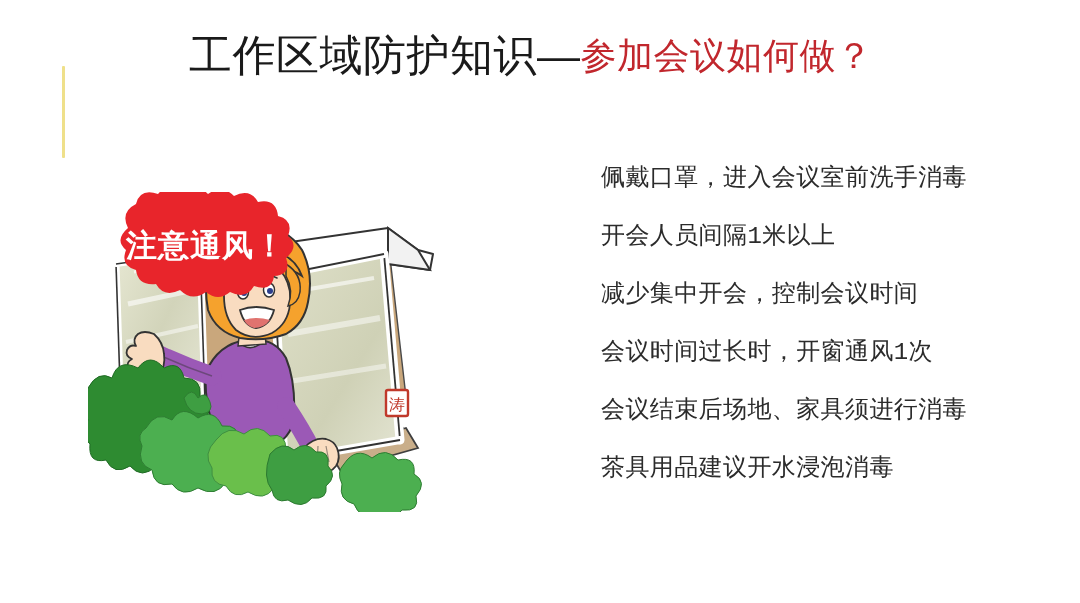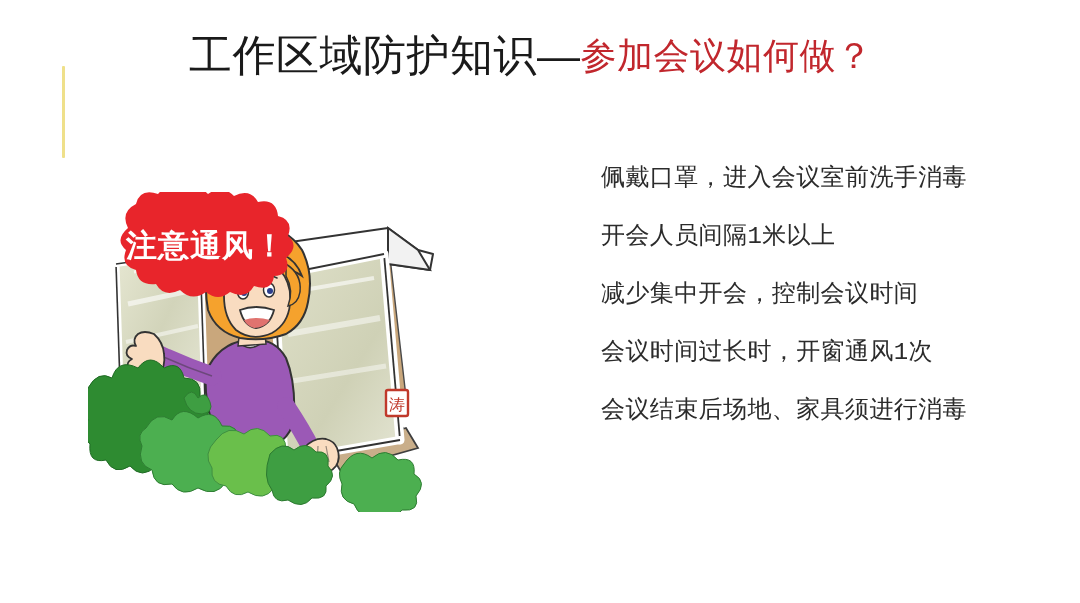--- a/index.html
+++ b/index.html
@@ -233,15 +233,16 @@
       </g>
     </svg>
   </div>
 
   <div id="bullet-list">
     <div class="bullet-line">佩戴口罩，进入会议室前洗手消毒</div>
     <div class="bullet-line">开会人员间隔1米以上</div>
     <div class="bullet-line">减少集中开会，控制会议时间</div>
     <div class="bullet-line">会议时间过长时，开窗通风1次</div>
     <div class="bullet-line">会议结束后场地、家具须进行消毒</div>
+    <div class="bullet-line">茶具用品建议开水浸泡消毒</div>
   </div>
 
 </div>
 
 </body></html>

